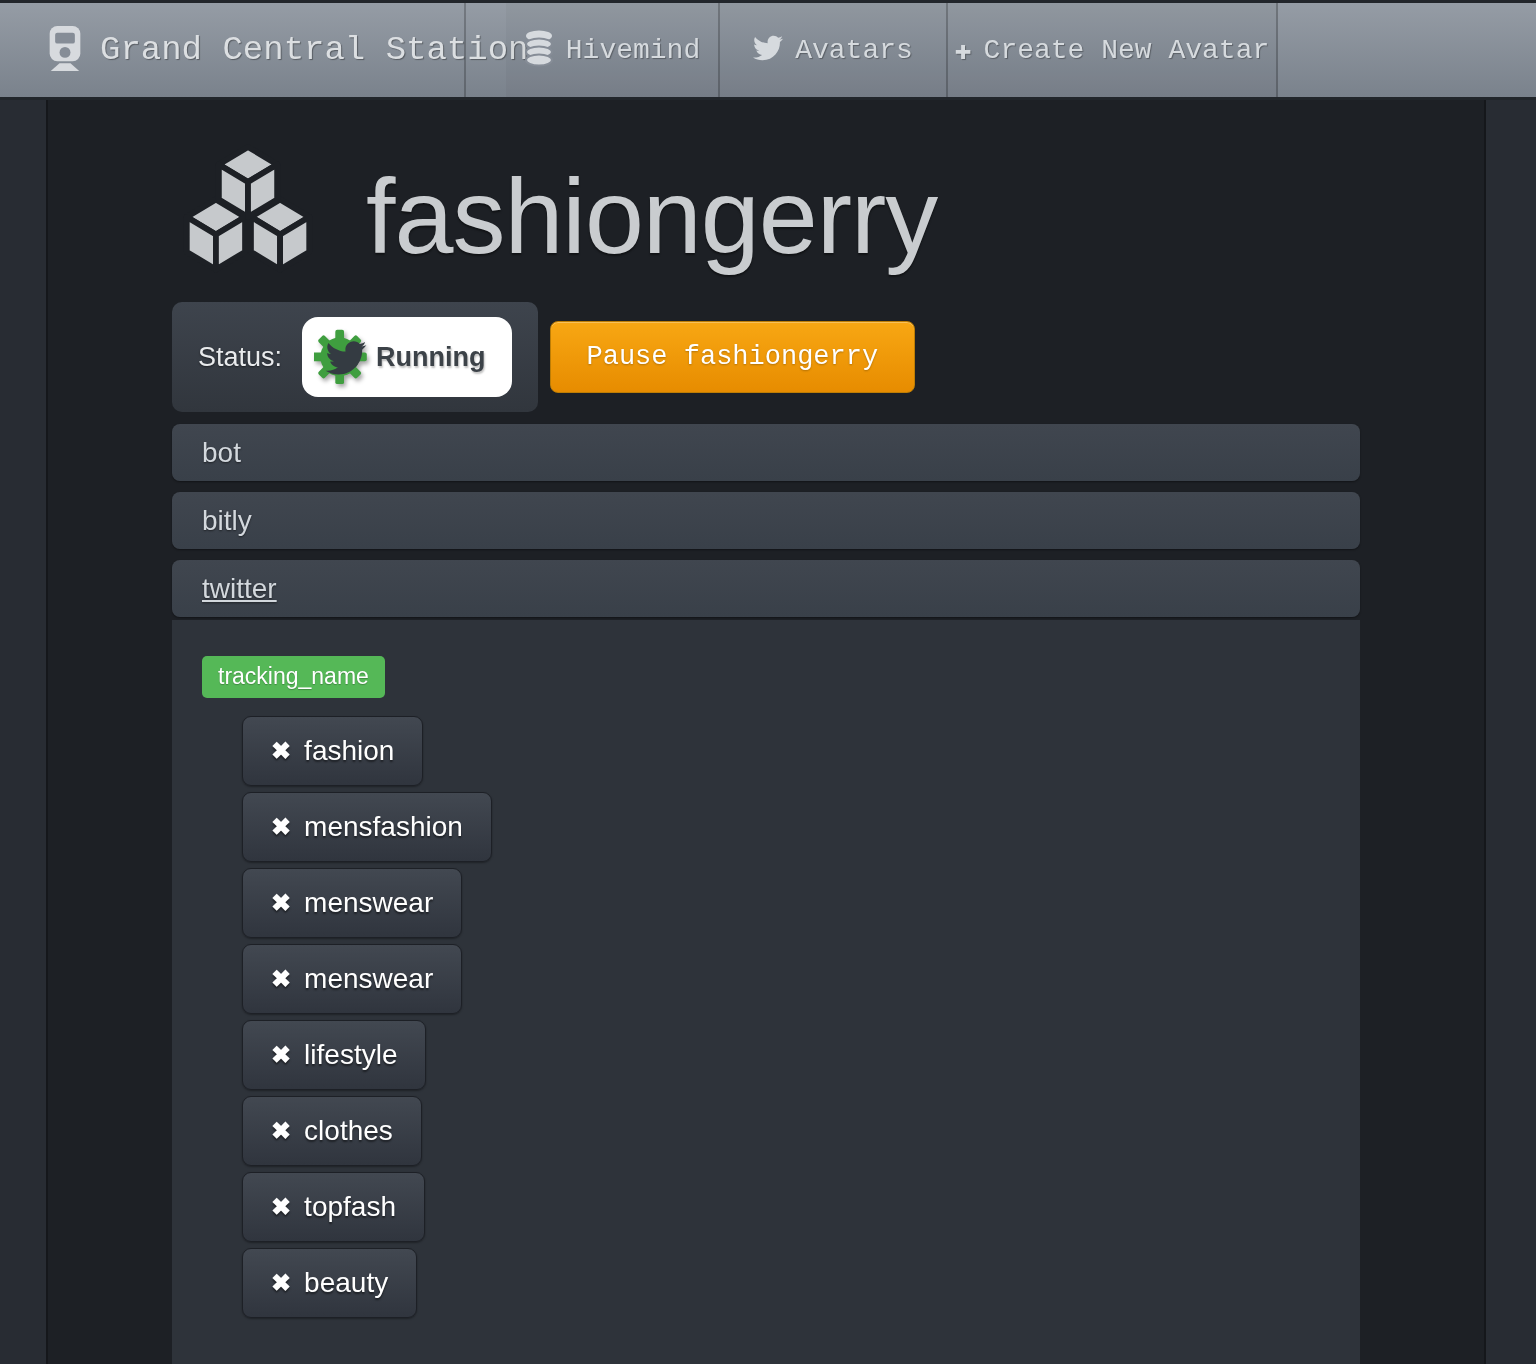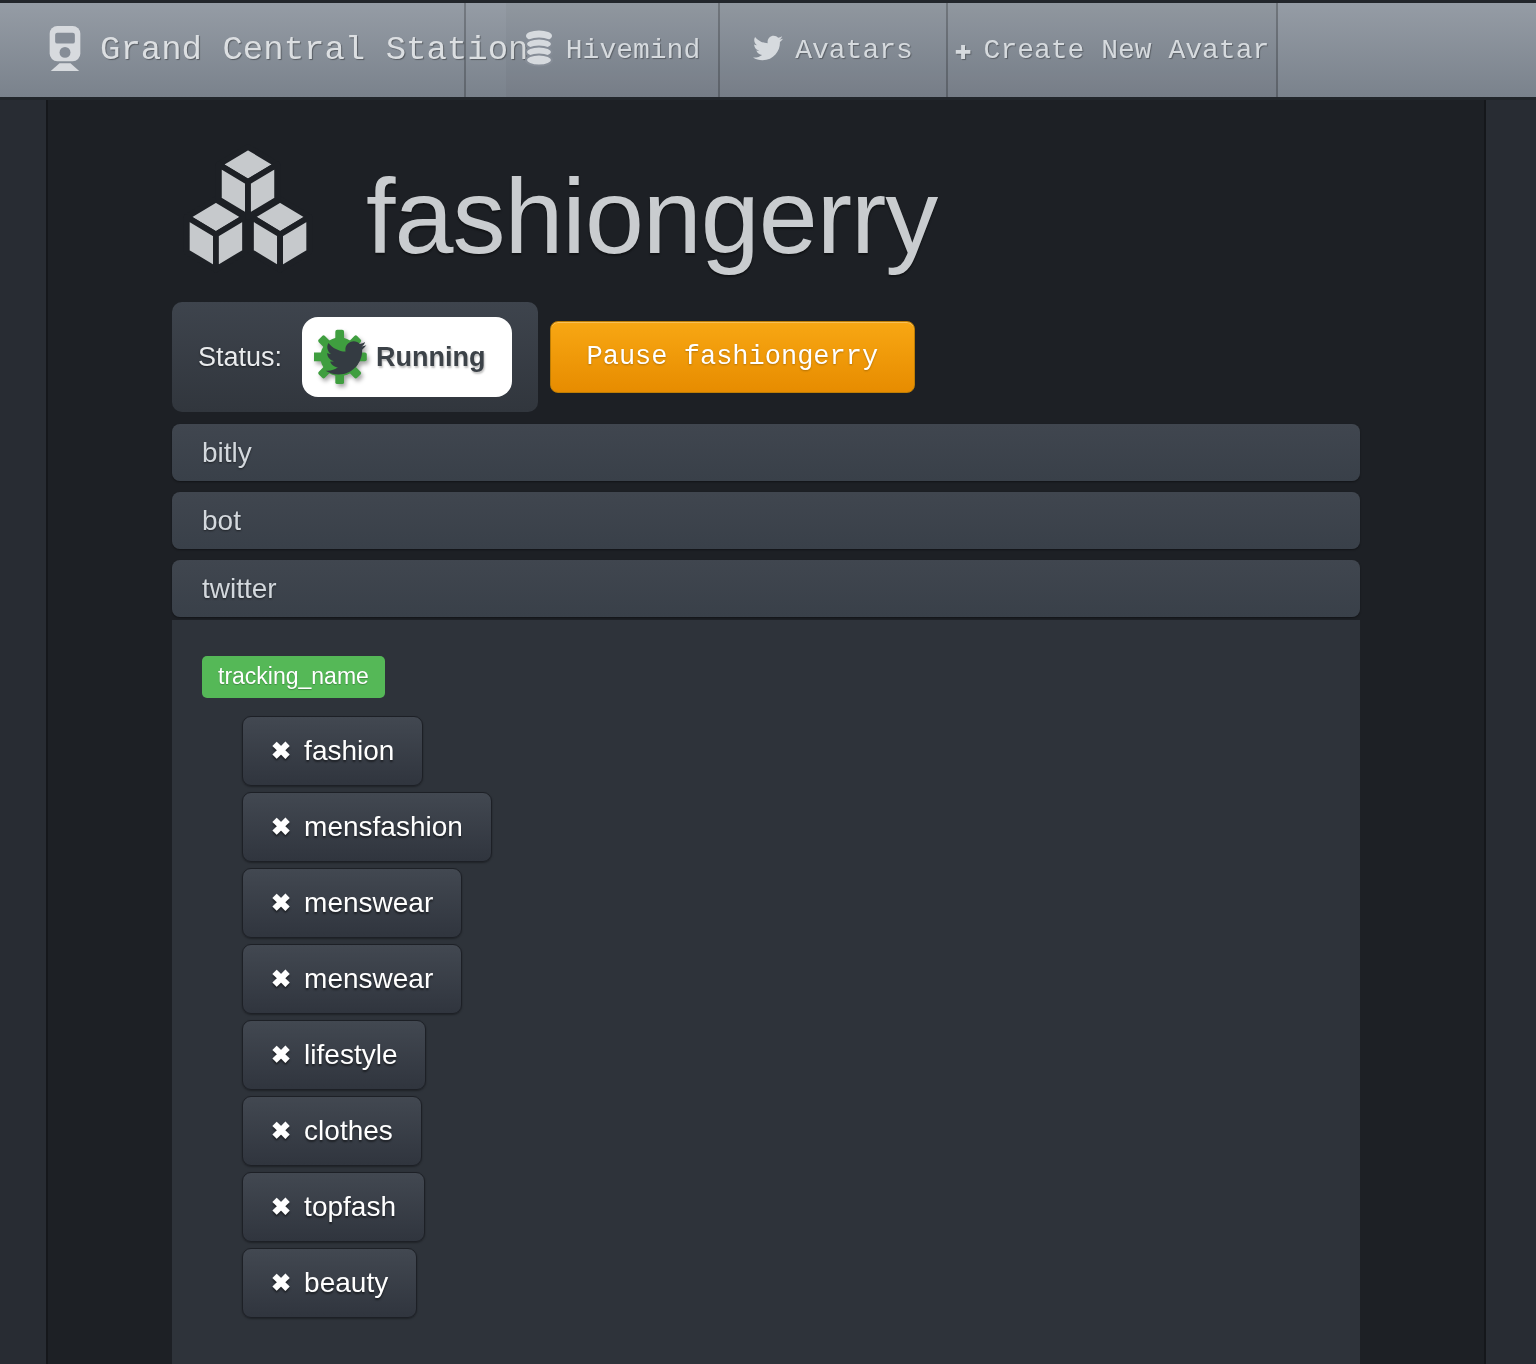--- a/index.html
+++ b/index.html
@@ -125,21 +125,21 @@
     display: flex; align-items: center;
     padding-left: 30px;
     cursor: pointer;
     box-shadow: 0 1px 2px rgba(0,0,0,0.4);
   }
   .section-bar .section-label {
     color: #d3d8dd; font-size: 28px;
     text-shadow: 0 1px 2px rgba(0,0,0,0.5);
   }
   .section-bar.expanded { margin-bottom: 3px; }
-  .section-bar.expanded .section-label { cursor: pointer; }
+  .section-bar.expanded .section-label { text-decoration: underline; cursor: pointer; }
 
   
   .expanded-panel {
     background: #2e333a;
     flex: 1 1 auto;
     padding: 36px 0 40px 30px;
   }
   .tracking-badge {
     display: inline-block;
     background: #55b857;
@@ -266,24 +266,24 @@
             </g>
           </svg>
         </span>
         <span class="status-value">Running</span>
       </span>
     </div>
     <button class="pause-button">Pause fashiongerry</button>
   </div>
 
   <div class="section-bar">
+    <span class="section-label">bot</span>
+  </div>
+  <div class="section-bar">
     <span class="section-label">bitly</span>
-  </div>
-  <div class="section-bar">
-    <span class="section-label">bot</span>
   </div>
   <div class="section-bar expanded">
     <span class="section-label">twitter</span>
   </div>
 
   <div class="expanded-panel">
     <span class="tracking-badge">tracking_name</span>
 
     <div class="tags-col">
       <div class="tag">

